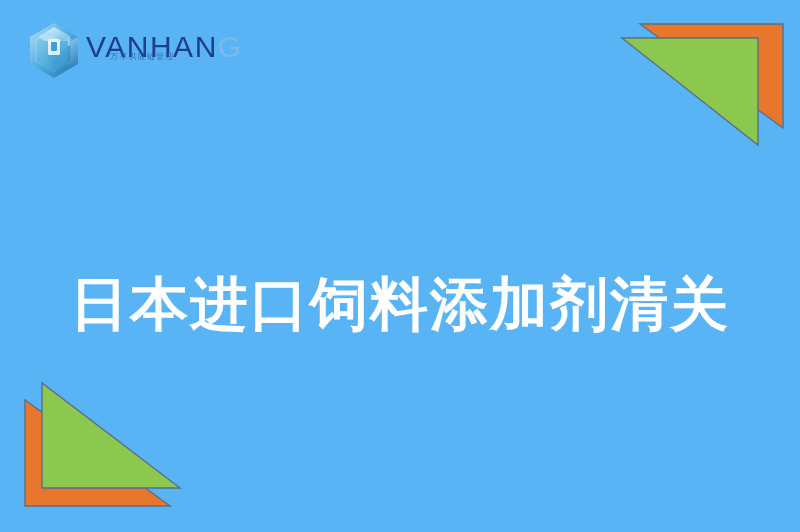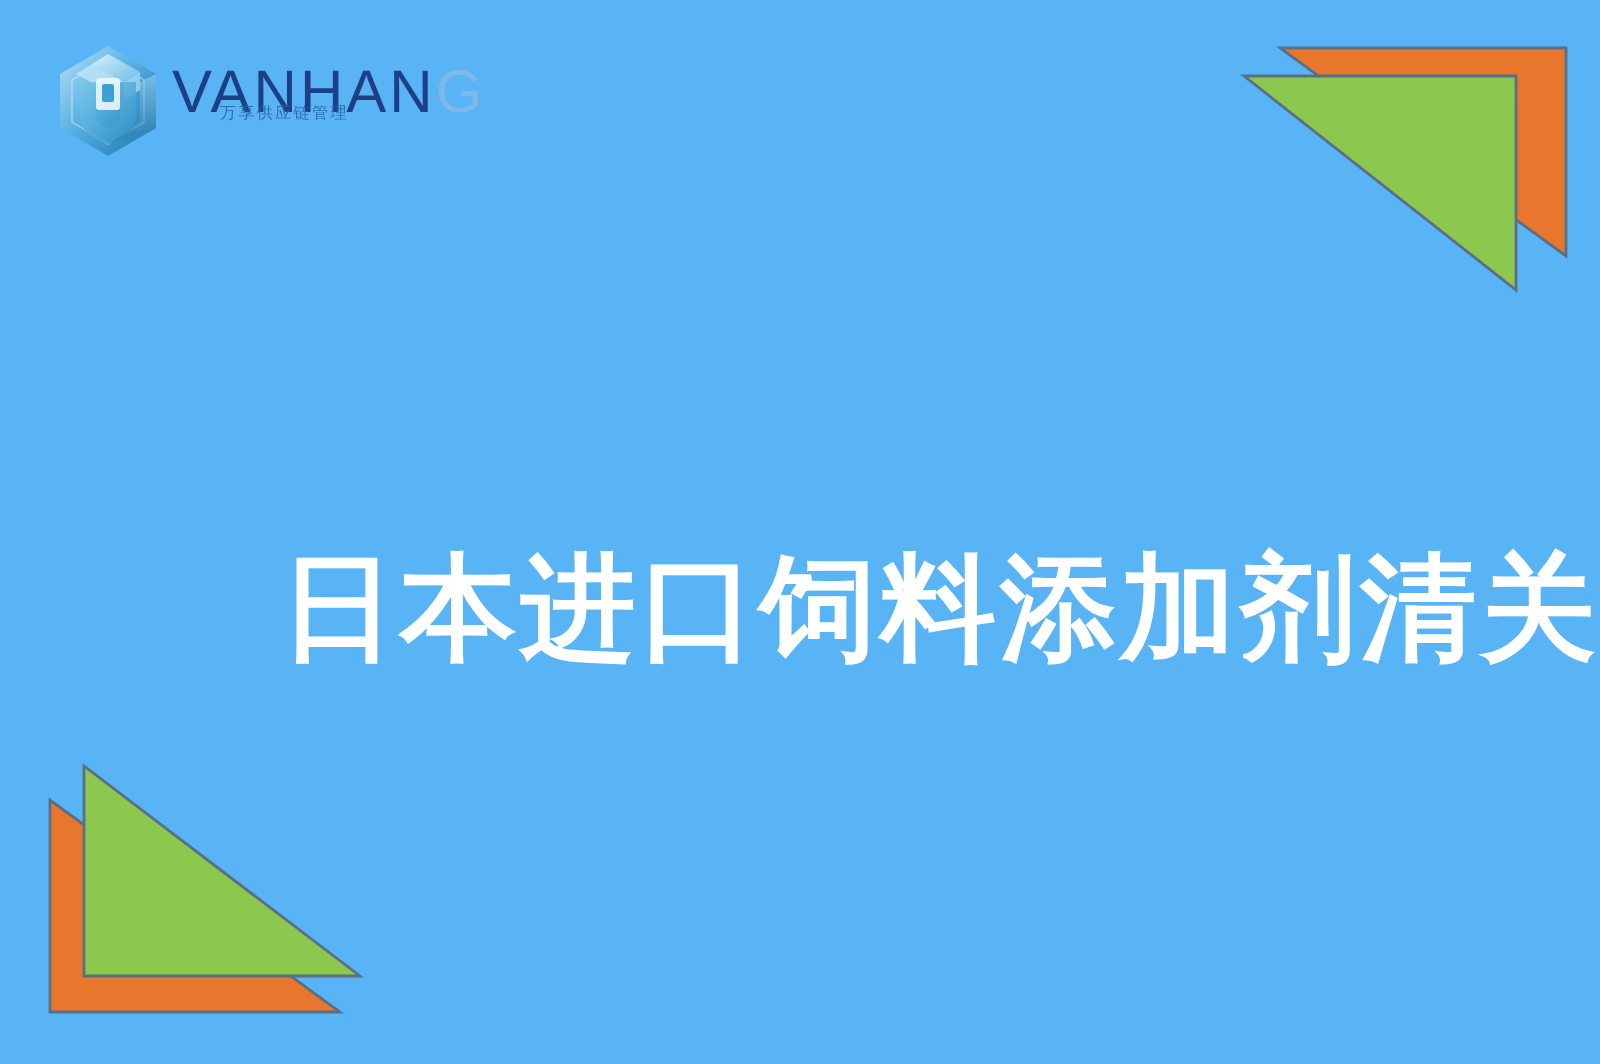--- a/index.html
+++ b/index.html
@@ -74,21 +74,21 @@
     opacity: 0.85;
     white-space: nowrap;
   }
 
   
   #main-title {
     position: absolute;
     left: 0;
     right: 0;
     top: 228px;
-    text-align: right;
+    text-align: center;
     font-family: "DejaVu Sans", "Liberation Sans", sans-serif;
     font-size: 58px;
     font-weight: bold;
     line-height: 74px;
     letter-spacing: 2px;
     color: #ffffff;
     white-space: nowrap;
   }
 </style>
 </head>

